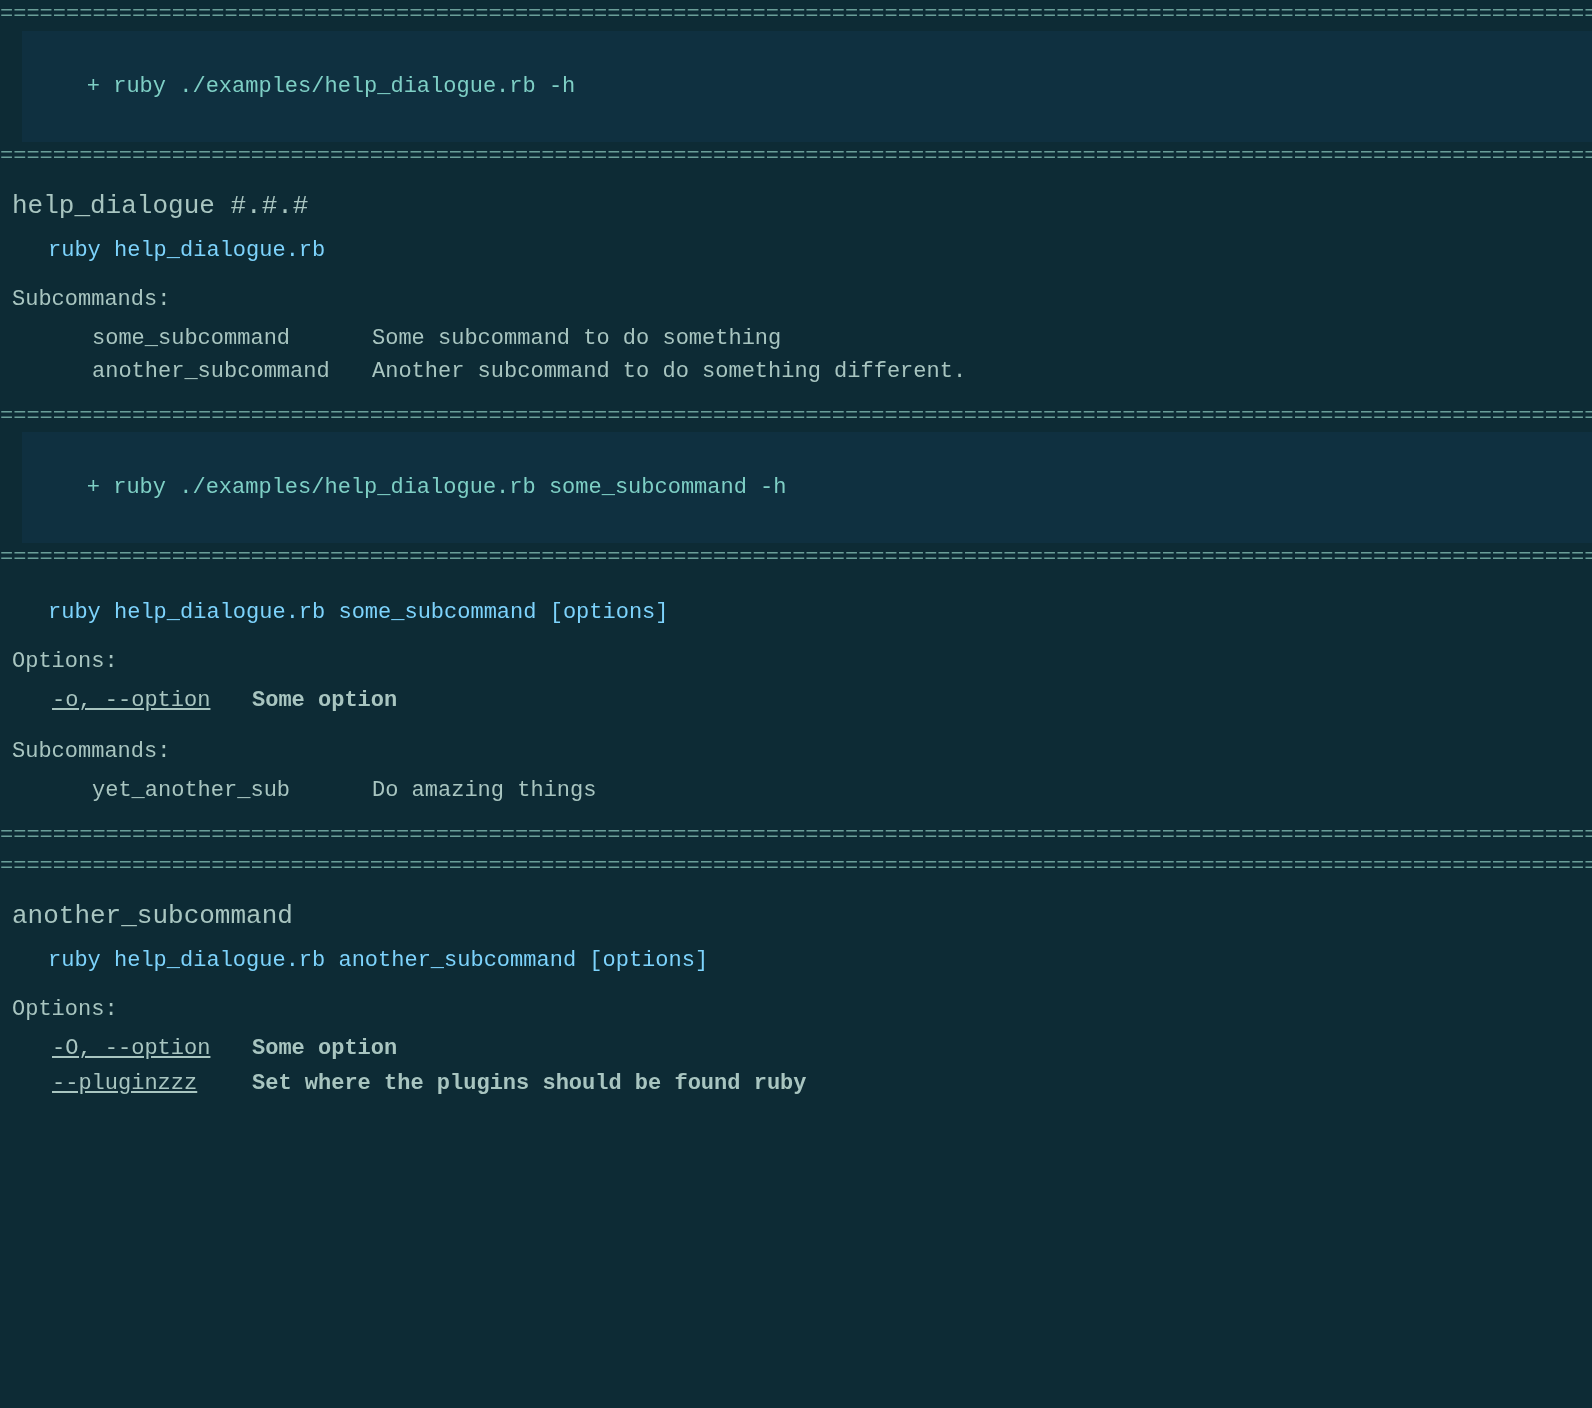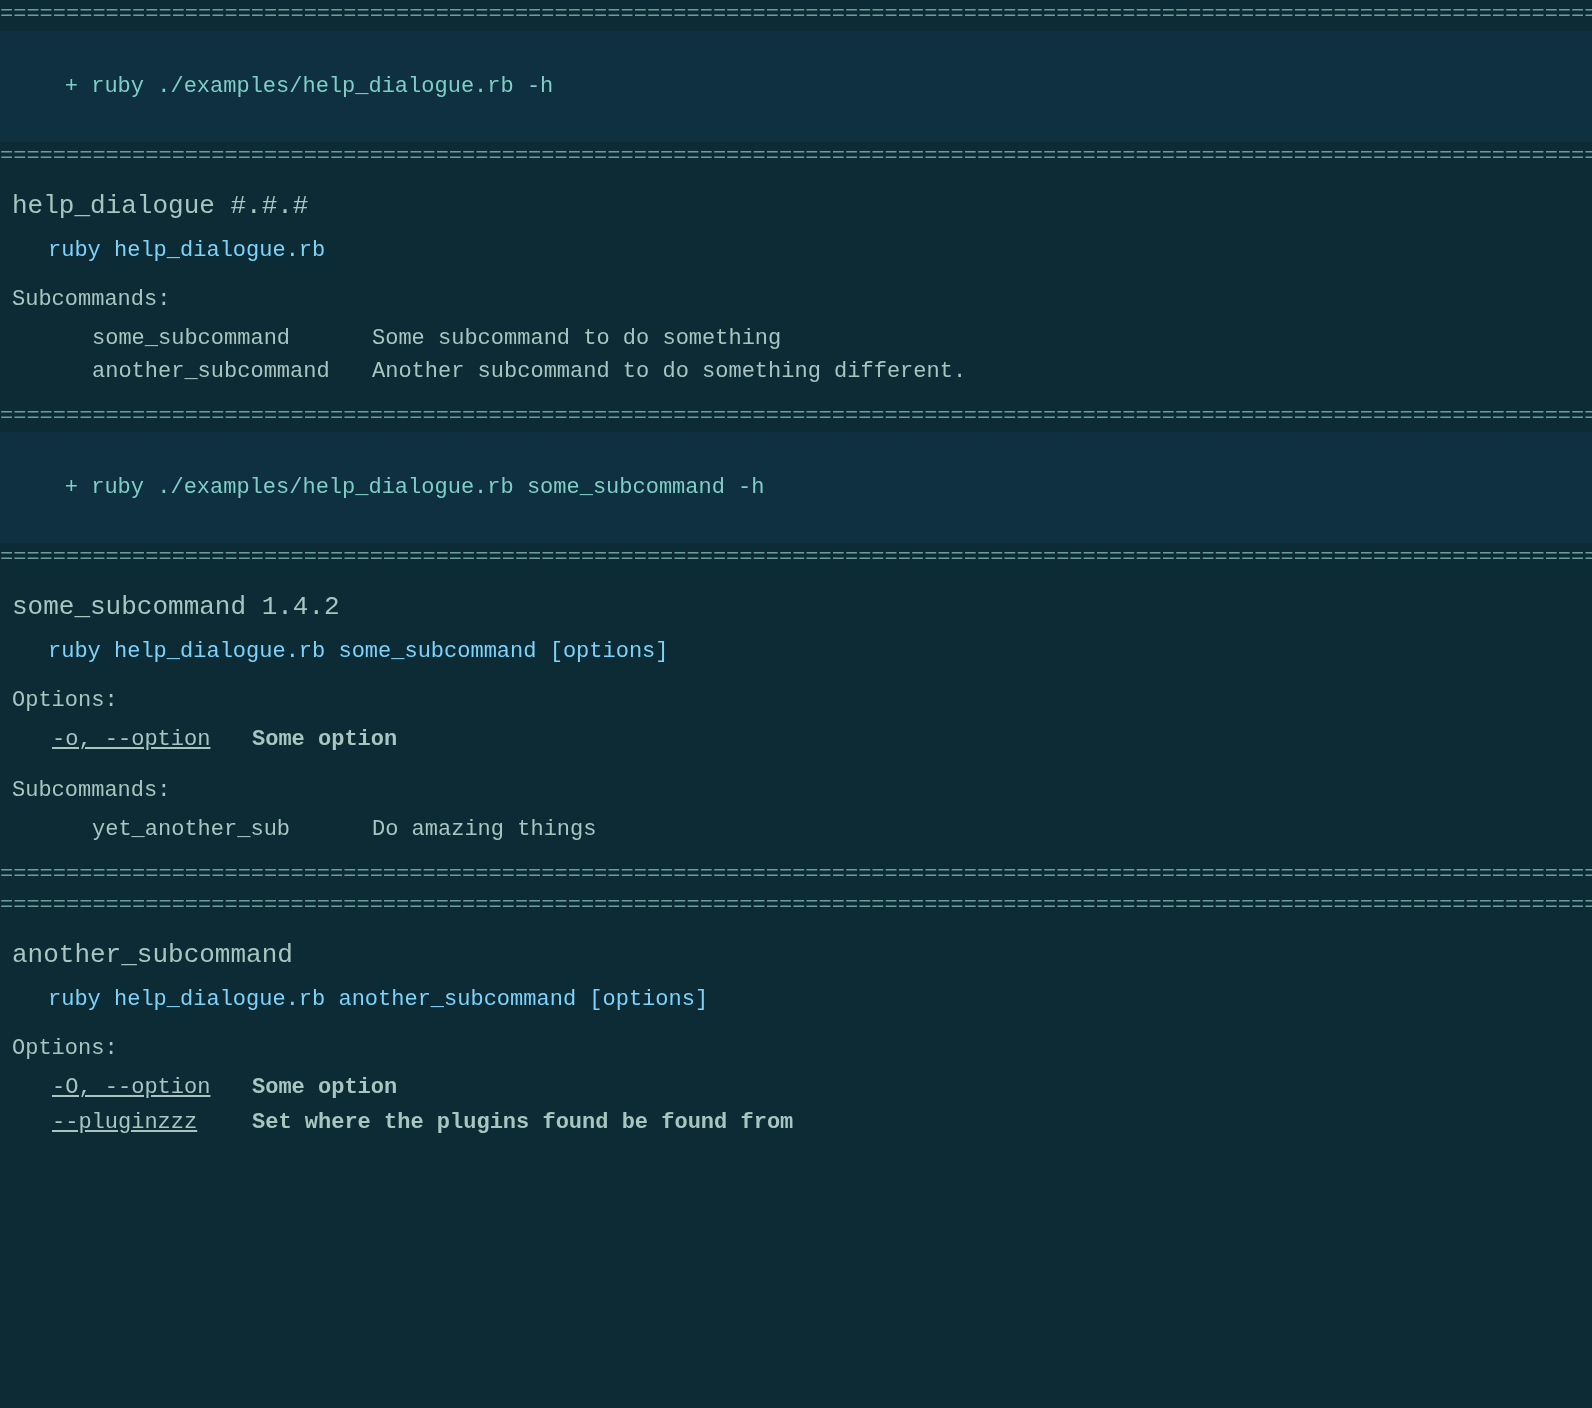--- a/index.html
+++ b/index.html
@@ -35,20 +35,21 @@
       display: block;
     }
 
     .command-line {
       background-color: #0f3040;
       color: #7ecfc5;
       padding: 6px 12px;
       font-size: 22px;
       line-height: 1.5;
       white-space: pre;
+      margin-left: 22px;
     }
 
     .section {
       padding: 14px 12px;
     }
 
     .section-title {
       color: #a8c5c0;
       font-size: 26px;
       margin-bottom: 4px;
@@ -133,21 +134,20 @@
     <span class="separator">================================================================================================================================================</span>
   </div>
   <div class="command-line">
     <span>+ ruby ./examples/help_dialogue.rb some_subcommand -h</span>
   </div>
   <div>
     <span class="separator">================================================================================================================================================</span>
   </div>
 
   <div class="section">
-    <div class="section-title">some_subcommand 1.4.2</div>
     <div class="section-usage">ruby help_dialogue.rb some_subcommand [options]</div>
     <div class="section-label">Options:</div>
     <div class="option-row">
       <span class="option-name">-o, --option</span>
       <span class="option-desc">Some option</span>
     </div>
     <div class="section-label" style="margin-top:18px;">Subcommands:</div>
     <div class="subcommand-row">
       <span class="subcommand-name">yet_another_sub</span>
       <span class="subcommand-desc">Do amazing things</span>
@@ -164,17 +164,17 @@
   <div class="section">
     <div class="section-title">another_subcommand</div>
     <div class="section-usage">ruby help_dialogue.rb another_subcommand [options]</div>
     <div class="section-label">Options:</div>
     <div class="option-row">
       <span class="option-name">-O, --option</span>
       <span class="option-desc">Some option</span>
     </div>
     <div class="option-row">
       <span class="option-name">--pluginzzz</span>
-      <span class="option-desc">Set where the plugins found be found from</span>
+      <span class="option-desc">Set where the plugins should be found ruby</span>
     </div>
   </div>
 
 </div>
 
 </body></html>

